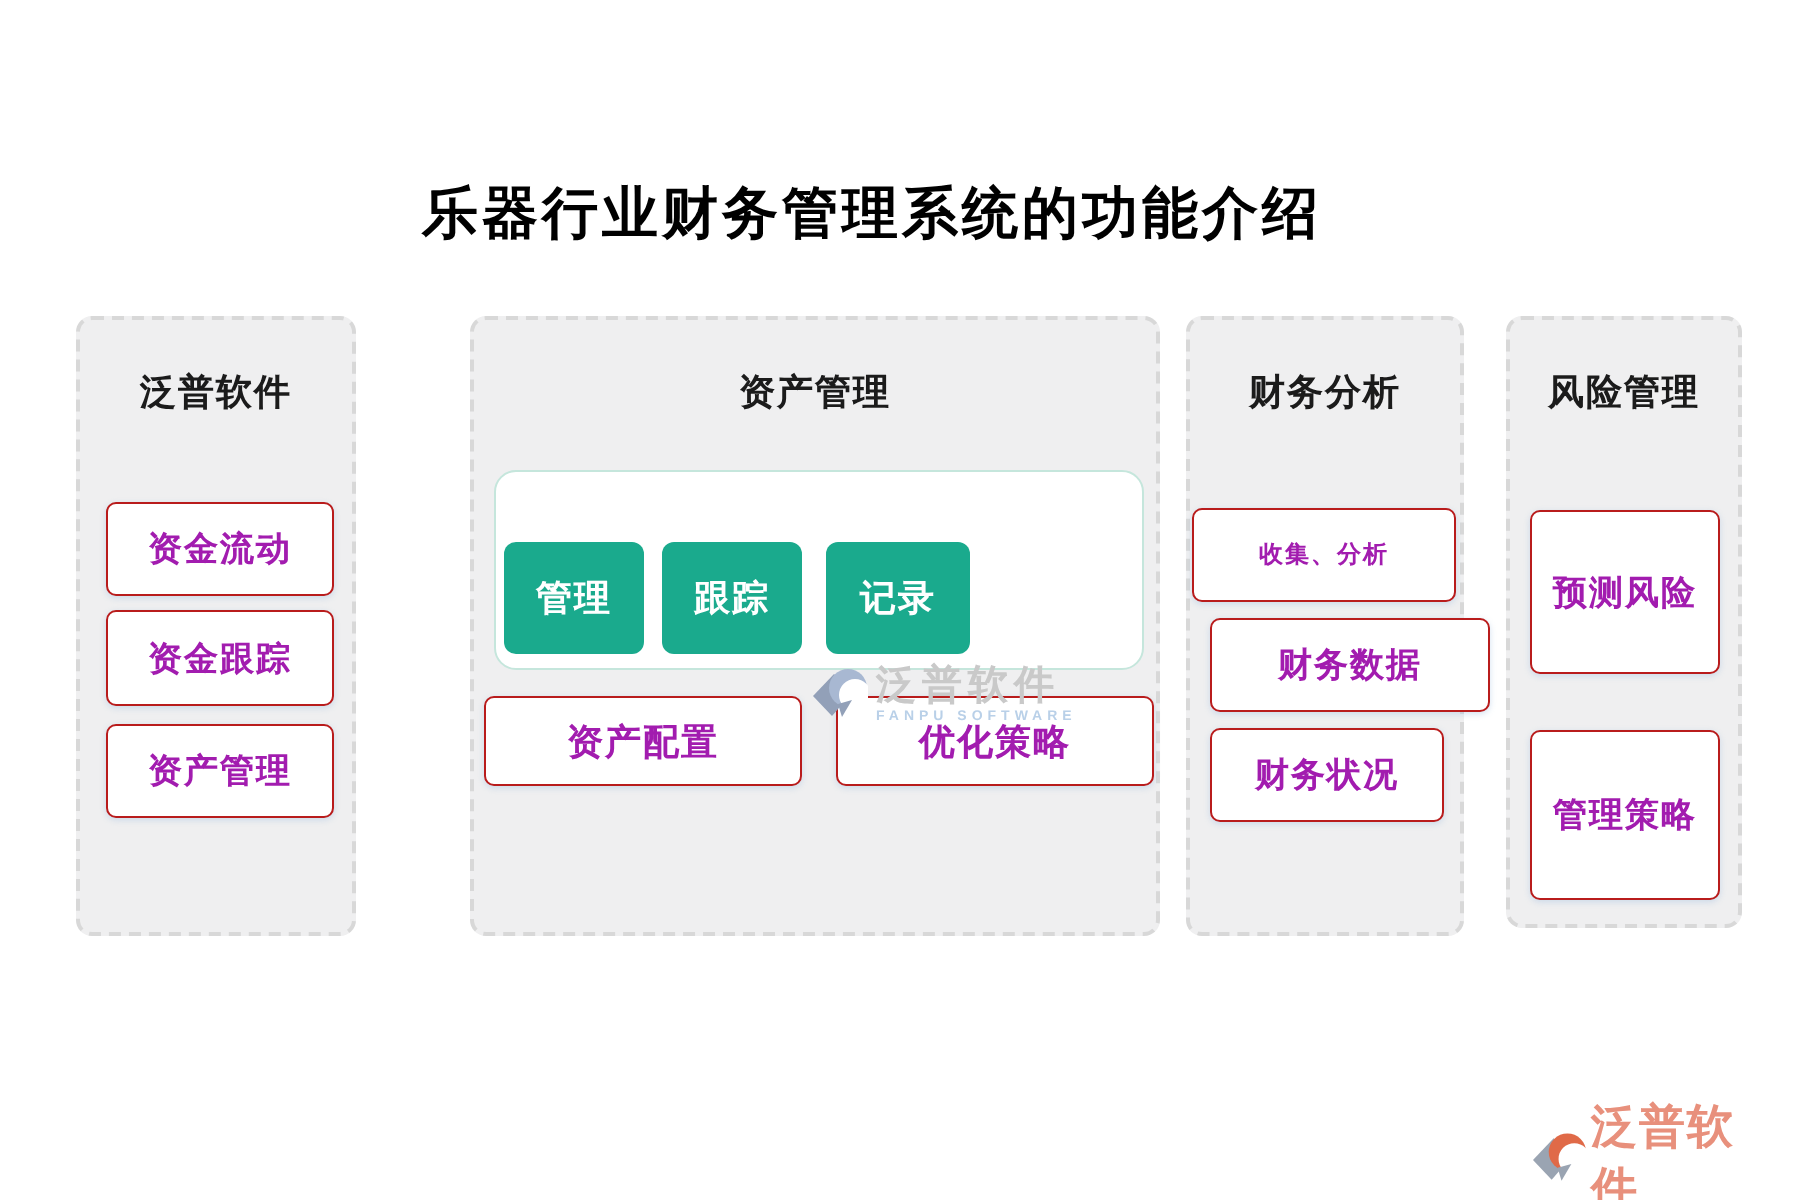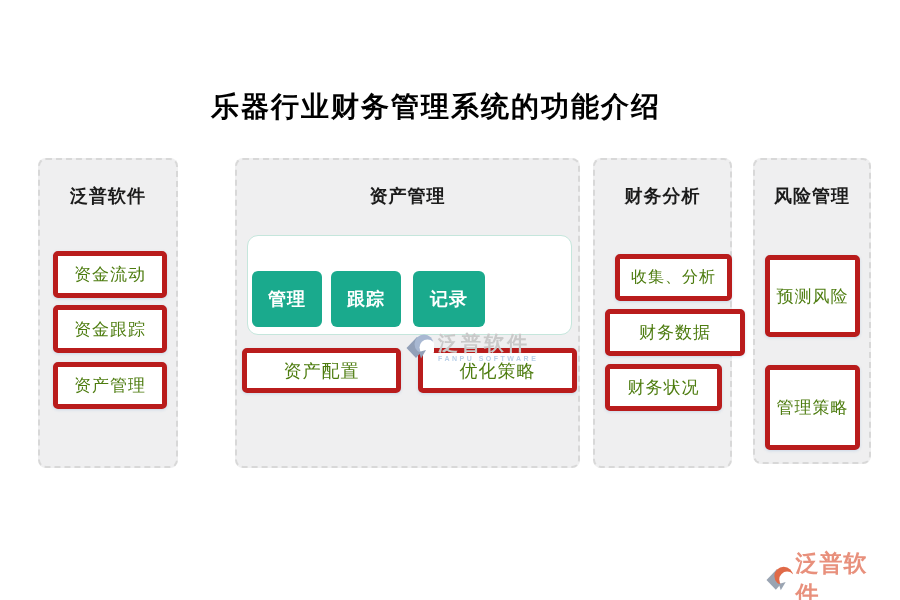--- a/index.html
+++ b/index.html
@@ -26,25 +26,25 @@
   }
   .panel-header {
     position:absolute; top:24px; left:0; width:100%;
     text-align:center;
     font-size:18px; font-weight:bold; color:#1b1b1b;
     letter-spacing:1px;
   }
   .item-box {
     position:absolute;
     background:#ffffff;
-    border:5px solid #b91c1c;
+    border:1px solid #b91c1c;
     border-radius:5px;
     box-shadow:0 1px 3px rgba(160,190,225,0.45);
     display:flex; align-items:center; justify-content:center;
-    color:#4d7c0f; font-weight:normal; font-size:17px;
+    color:#a21caf; font-weight:bold; font-size:17px;
     letter-spacing:1px;
   }
   .item-box.wide { font-size:18px; }
   .green-container {
     position:absolute;
     background:#ffffff;
     border:1px solid #c5e6dc;
     border-radius:4px;
   }
   .green-btn {
@@ -107,21 +107,21 @@
     <div class="green-btn" style="left:4px;   top:35px; width:70px; height:56px;">管理</div>
     <div class="green-btn" style="left:83px;  top:35px; width:70px; height:56px;">跟踪</div>
     <div class="green-btn" style="left:165px; top:35px; width:72px; height:56px;">记录</div>
   </div>
   <div class="item-box wide" style="left:5px;   top:188px; width:159px; height:45px;">资产配置</div>
   <div class="item-box wide" style="left:181px; top:188px; width:159px; height:45px;">优化策略</div>
 </div>
 
 <div class="panel" id="panel-finance">
   <div class="panel-header">财务分析</div>
-  <div class="item-box" style="left:20px; top:94px;  width:117px; height:47px; font-size:16px;">收集、分析</div>
+  <div class="item-box" style="left:1px; top:94px;  width:132px; height:47px; font-size:12px;">收集、分析</div>
   <div class="item-box" style="left:10px; top:149px; width:140px; height:47px;">财务数据</div>
   <div class="item-box" style="left:10px; top:204px; width:117px; height:47px;">财务状况</div>
 </div>
 
 <div class="panel" id="panel-risk">
   <div class="panel-header">风险管理</div>
   <div class="item-box" style="left:10px; top:205px; width:95px; height:85px;">管理策略</div>
   <div class="item-box" style="left:10px; top:95px;  width:95px; height:82px;">预测风险</div>
 </div>
 

